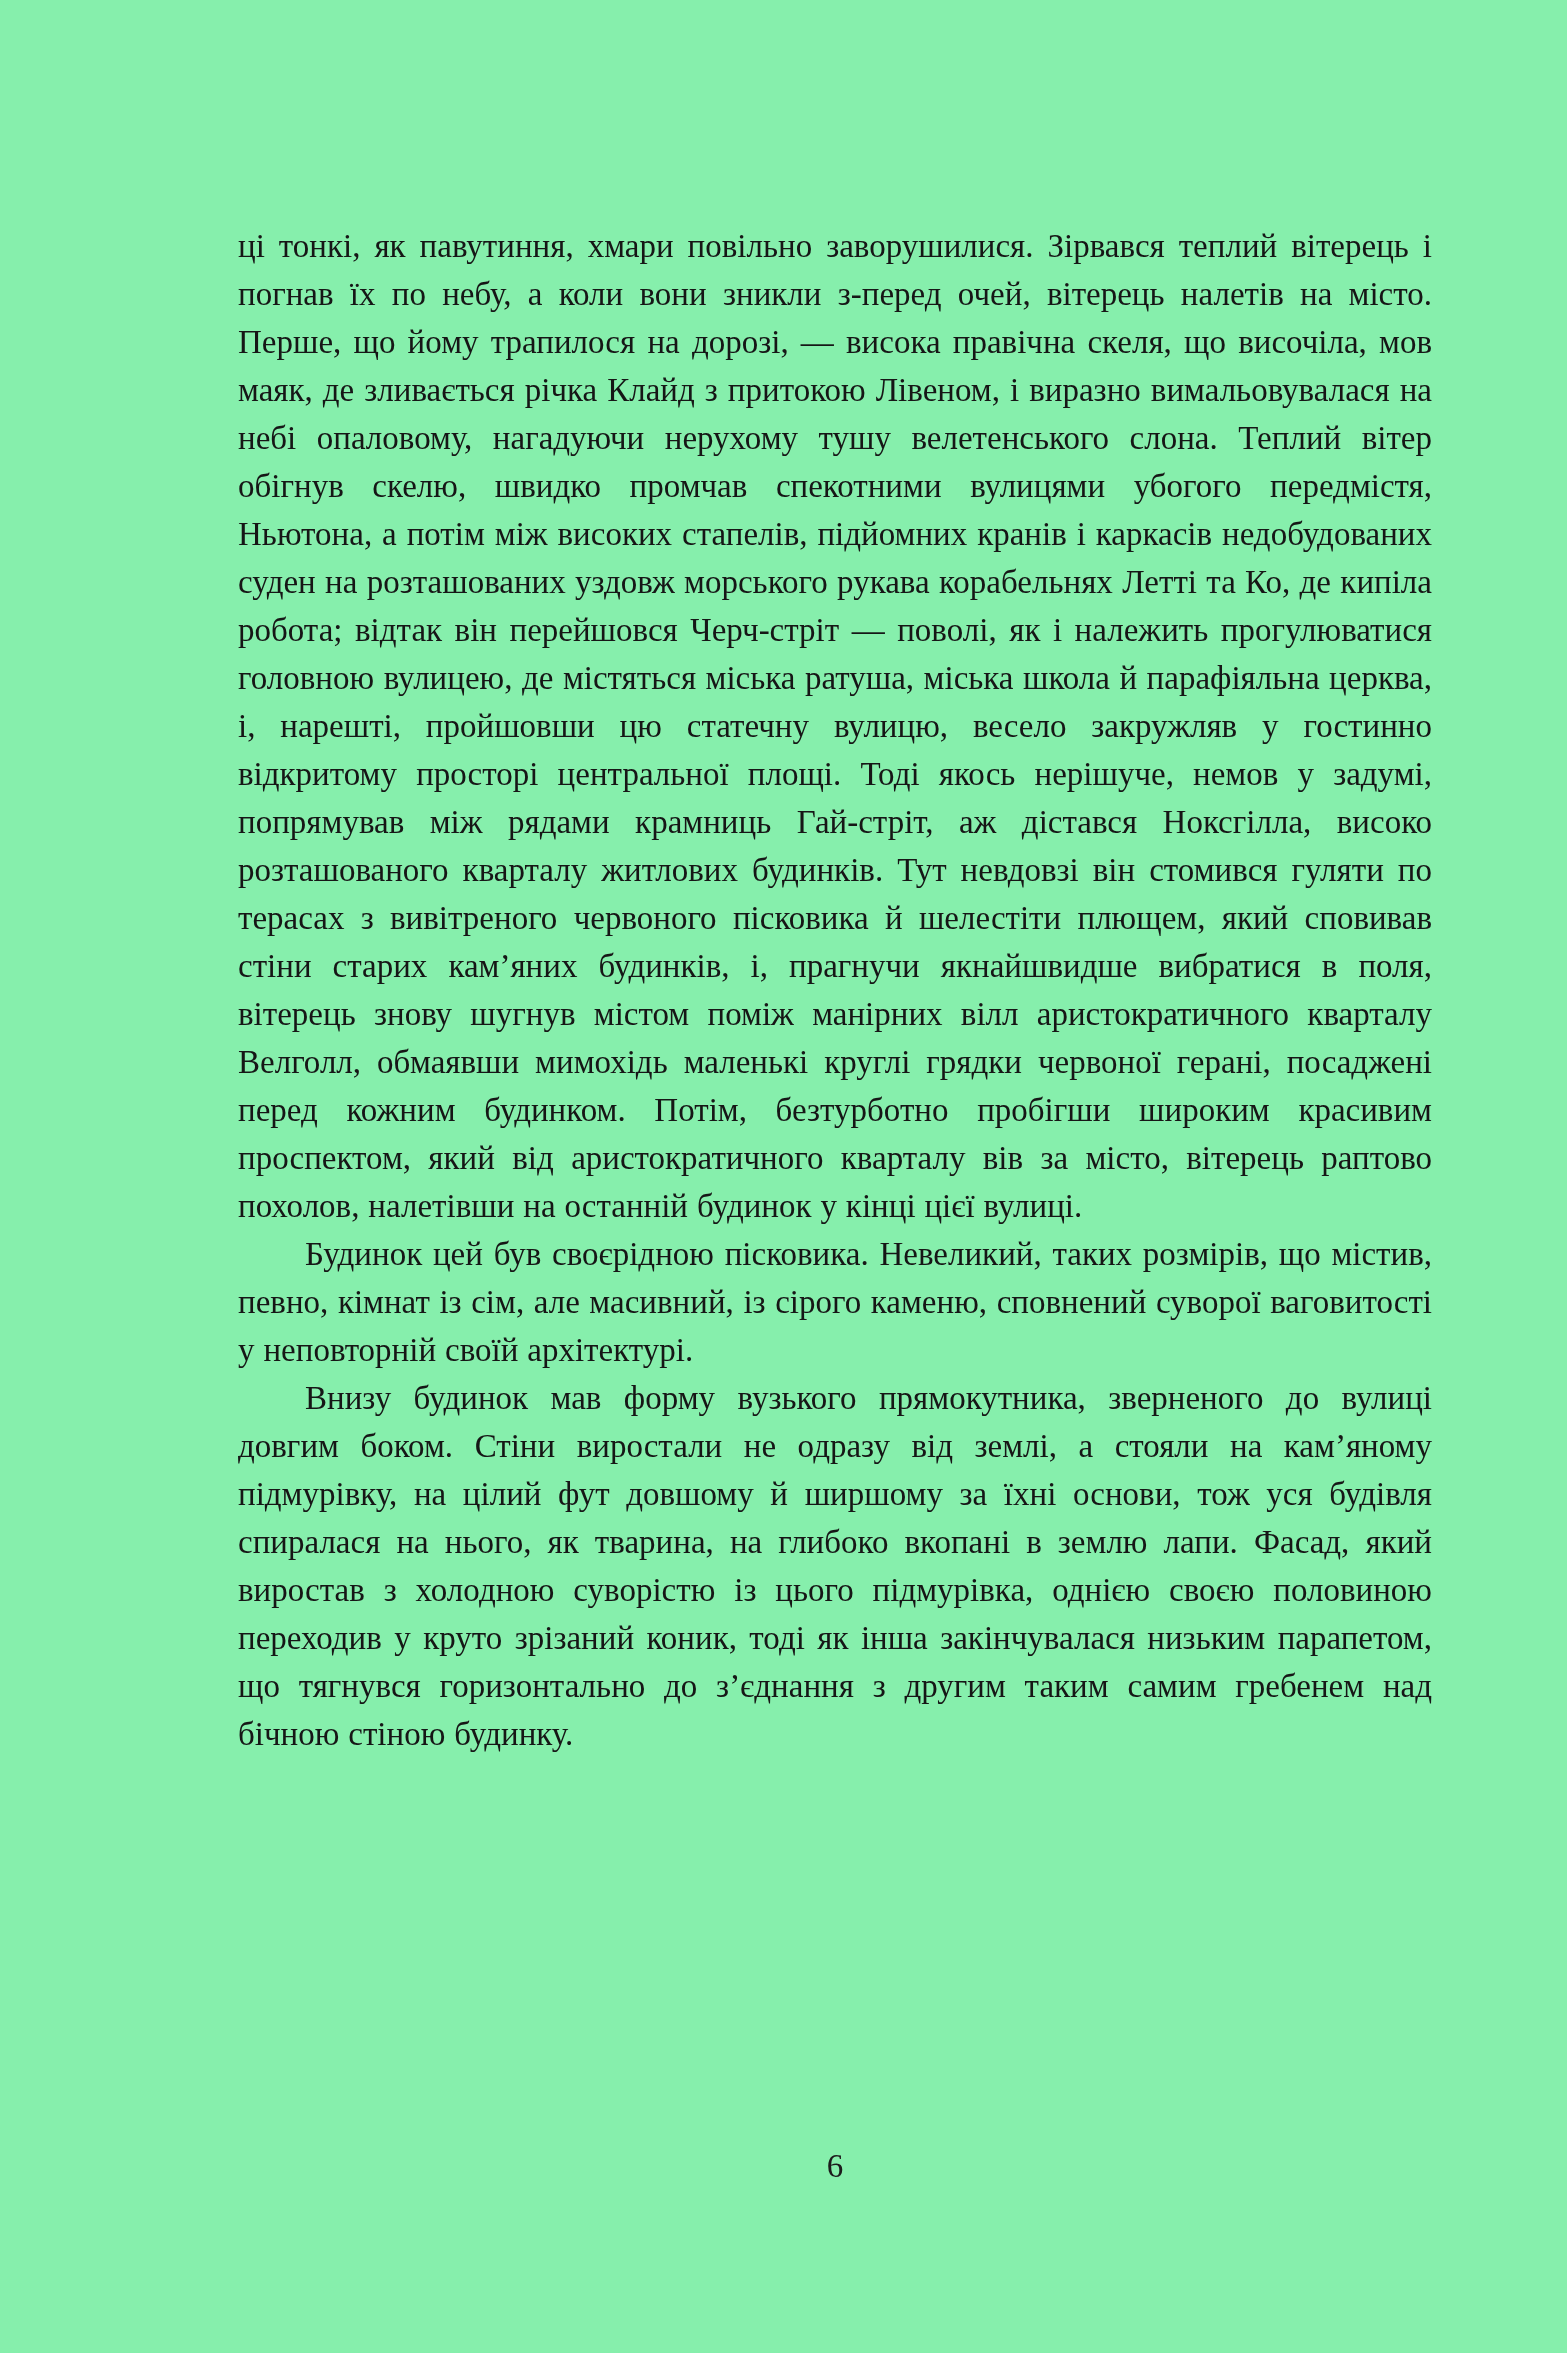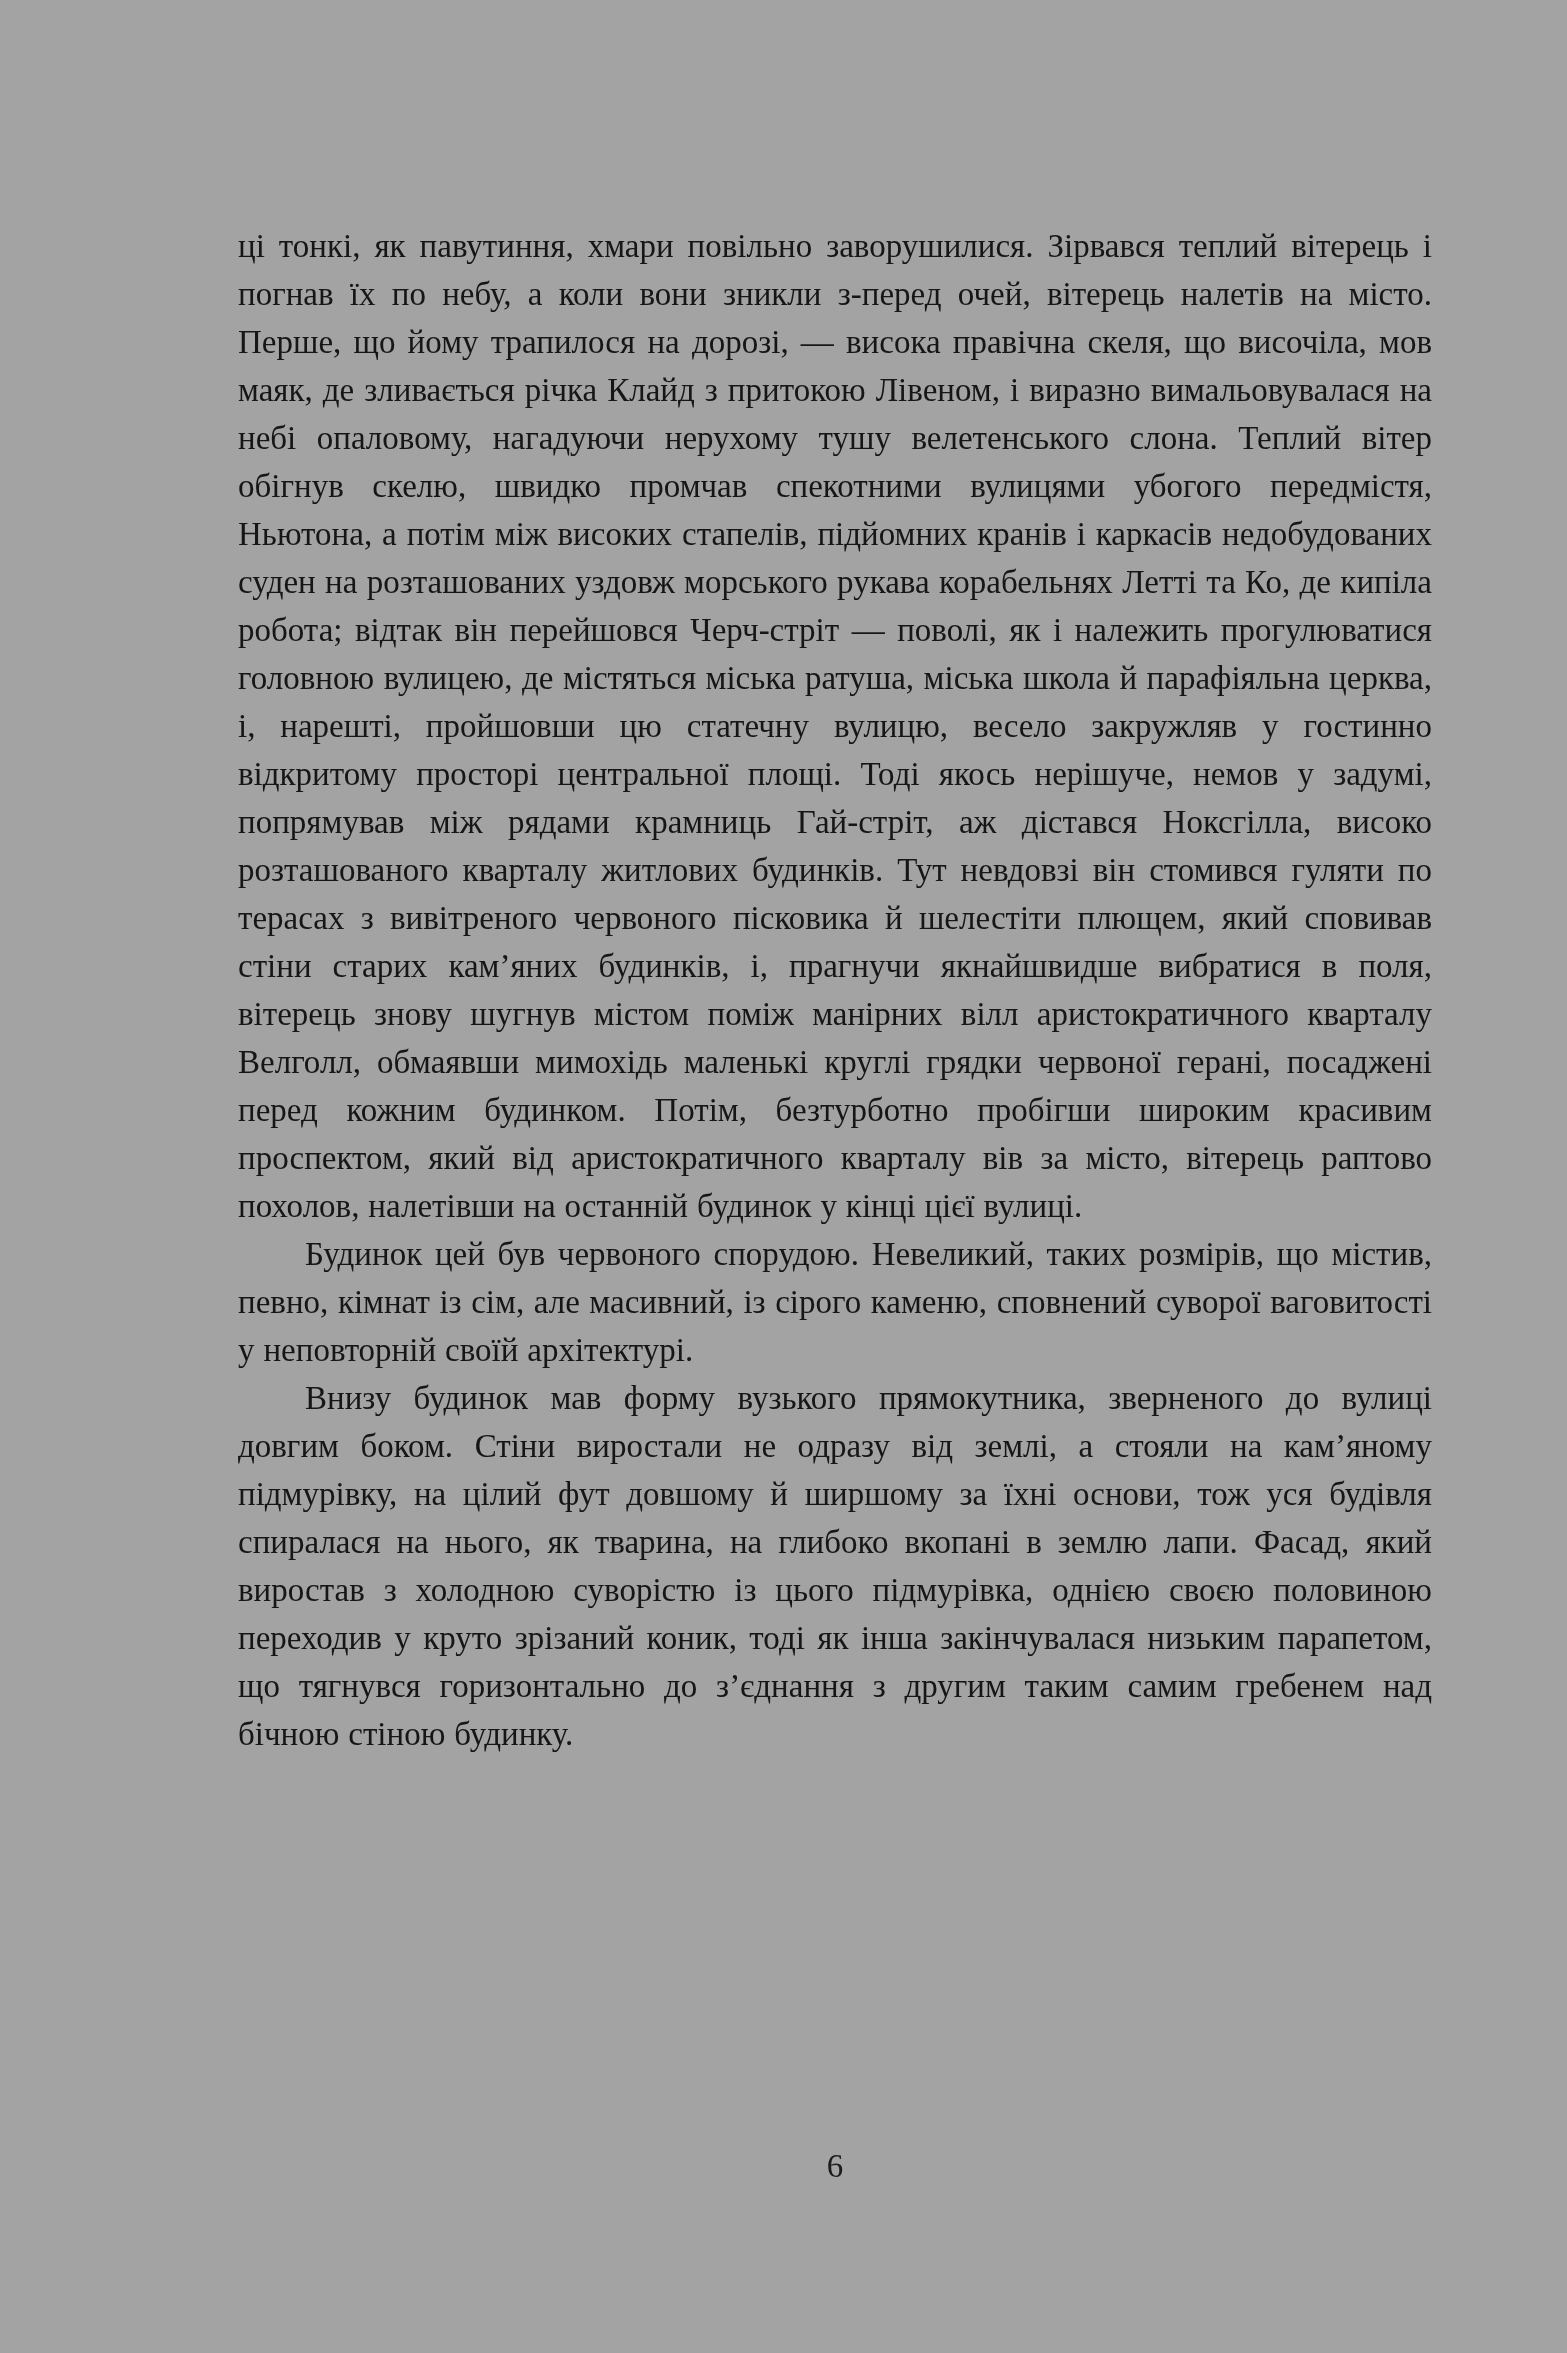--- a/index.html
+++ b/index.html
@@ -11,21 +11,21 @@
     width: 1568px;
     height: 2354px;
     position: relative;
     font-family: "Liberation Serif", "DejaVu Serif", serif;
     color: #161616;
     overflow: hidden;
   }
   .page {
     position: absolute;
     inset: 0;
-    background: #a3a3a3;
+    background: #86efac;
   }
   .text-block {
     position: absolute;
     left: 238px;
     top: 222px;
     width: 1194px;
     font-size: 33px;
     line-height: 48px;
     text-align: justify;
     text-justify: inter-word;
@@ -51,18 +51,18 @@
     line-height: 39px;
     color: #1c1c1c;
   }
 </style>
 </head>
 <body>
 
 <div class="page">
   <div class="text-block">
     <p class="para no-indent">ці тонкі, як павутиння, хмари повільно заворушилися. Зірвався теплий вітерець і погнав їх по небу, а коли вони зникли з-перед очей, вітерець налетів на місто. Перше, що йому трапилося на дорозі, — висока правічна скеля, що височіла, мов маяк, де зливається річка Клайд з притокою Лівеном, і виразно вимальовувалася на небі опаловому, нагадуючи нерухому тушу велетенського слона. Теплий вітер обігнув скелю, швидко промчав спекотними вулицями убогого передмістя, Ньютона, а потім між високих стапелів, підйомних кранів і каркасів недобудованих суден на розташованих уздовж морського рукава корабельнях Летті та Ко, де кипіла робота; відтак він перейшовся Черч-стріт — поволі, як і належить прогулюватися головною вулицею, де містяться міська ратуша, міська школа й парафіяльна церква, і, нарешті, пройшовши цю статечну вулицю, весело закружляв у гостинно відкритому просторі центральної площі. Тоді якось нерішуче, немов у задумі, попрямував між рядами крамниць Гай-стріт, аж дістався Ноксгілла, високо розташованого кварталу житлових будинків. Тут невдовзі він стомився гуляти по терасах з вивітреного червоного пісковика й шелестіти плющем, який сповивав стіни старих кам’яних будинків, і, прагнучи якнайшвидше вибратися в поля, вітерець знову шугнув містом поміж манірних вілл аристократичного кварталу Велголл, обмаявши мимохідь маленькі круглі грядки червоної герані, посаджені перед кожним будинком. Потім, безтурботно пробігши широким красивим проспектом, який від аристократичного кварталу вів за місто, вітерець раптово похолов, налетівши на останній будинок у кінці цієї вулиці.</p>
-    <p class="para">Будинок цей був червоного спорудою. Невеликий, таких розмірів, що містив, певно, кімнат із сім, але масивний, із сірого каменю, сповнений суворої ваговитості у неповторній своїй архітектурі.</p>
+    <p class="para">Будинок цей був своєрідною пісковика. Невеликий, таких розмірів, що містив, певно, кімнат із сім, але масивний, із сірого каменю, сповнений суворої ваговитості у неповторній своїй архітектурі.</p>
     <p class="para">Внизу будинок мав форму вузького прямокутника, зверненого до вулиці довгим боком. Стіни виростали не одразу від землі, а стояли на кам’яному підмурівку, на цілий фут довшому й ширшому за їхні основи, тож уся будівля спиралася на нього, як тварина, на глибоко вкопані в землю лапи. Фасад, який виростав з холодною суворістю із цього підмурівка, однією своєю половиною переходив у круто зрізаний коник, тоді як інша закінчувалася низьким парапетом, що тягнувся горизонтально до з’єднання з другим таким самим гребенем над бічною стіною будинку.</p>
   </div>
   <div class="page-number">6</div>
 </div>
 
 
 </body></html>

